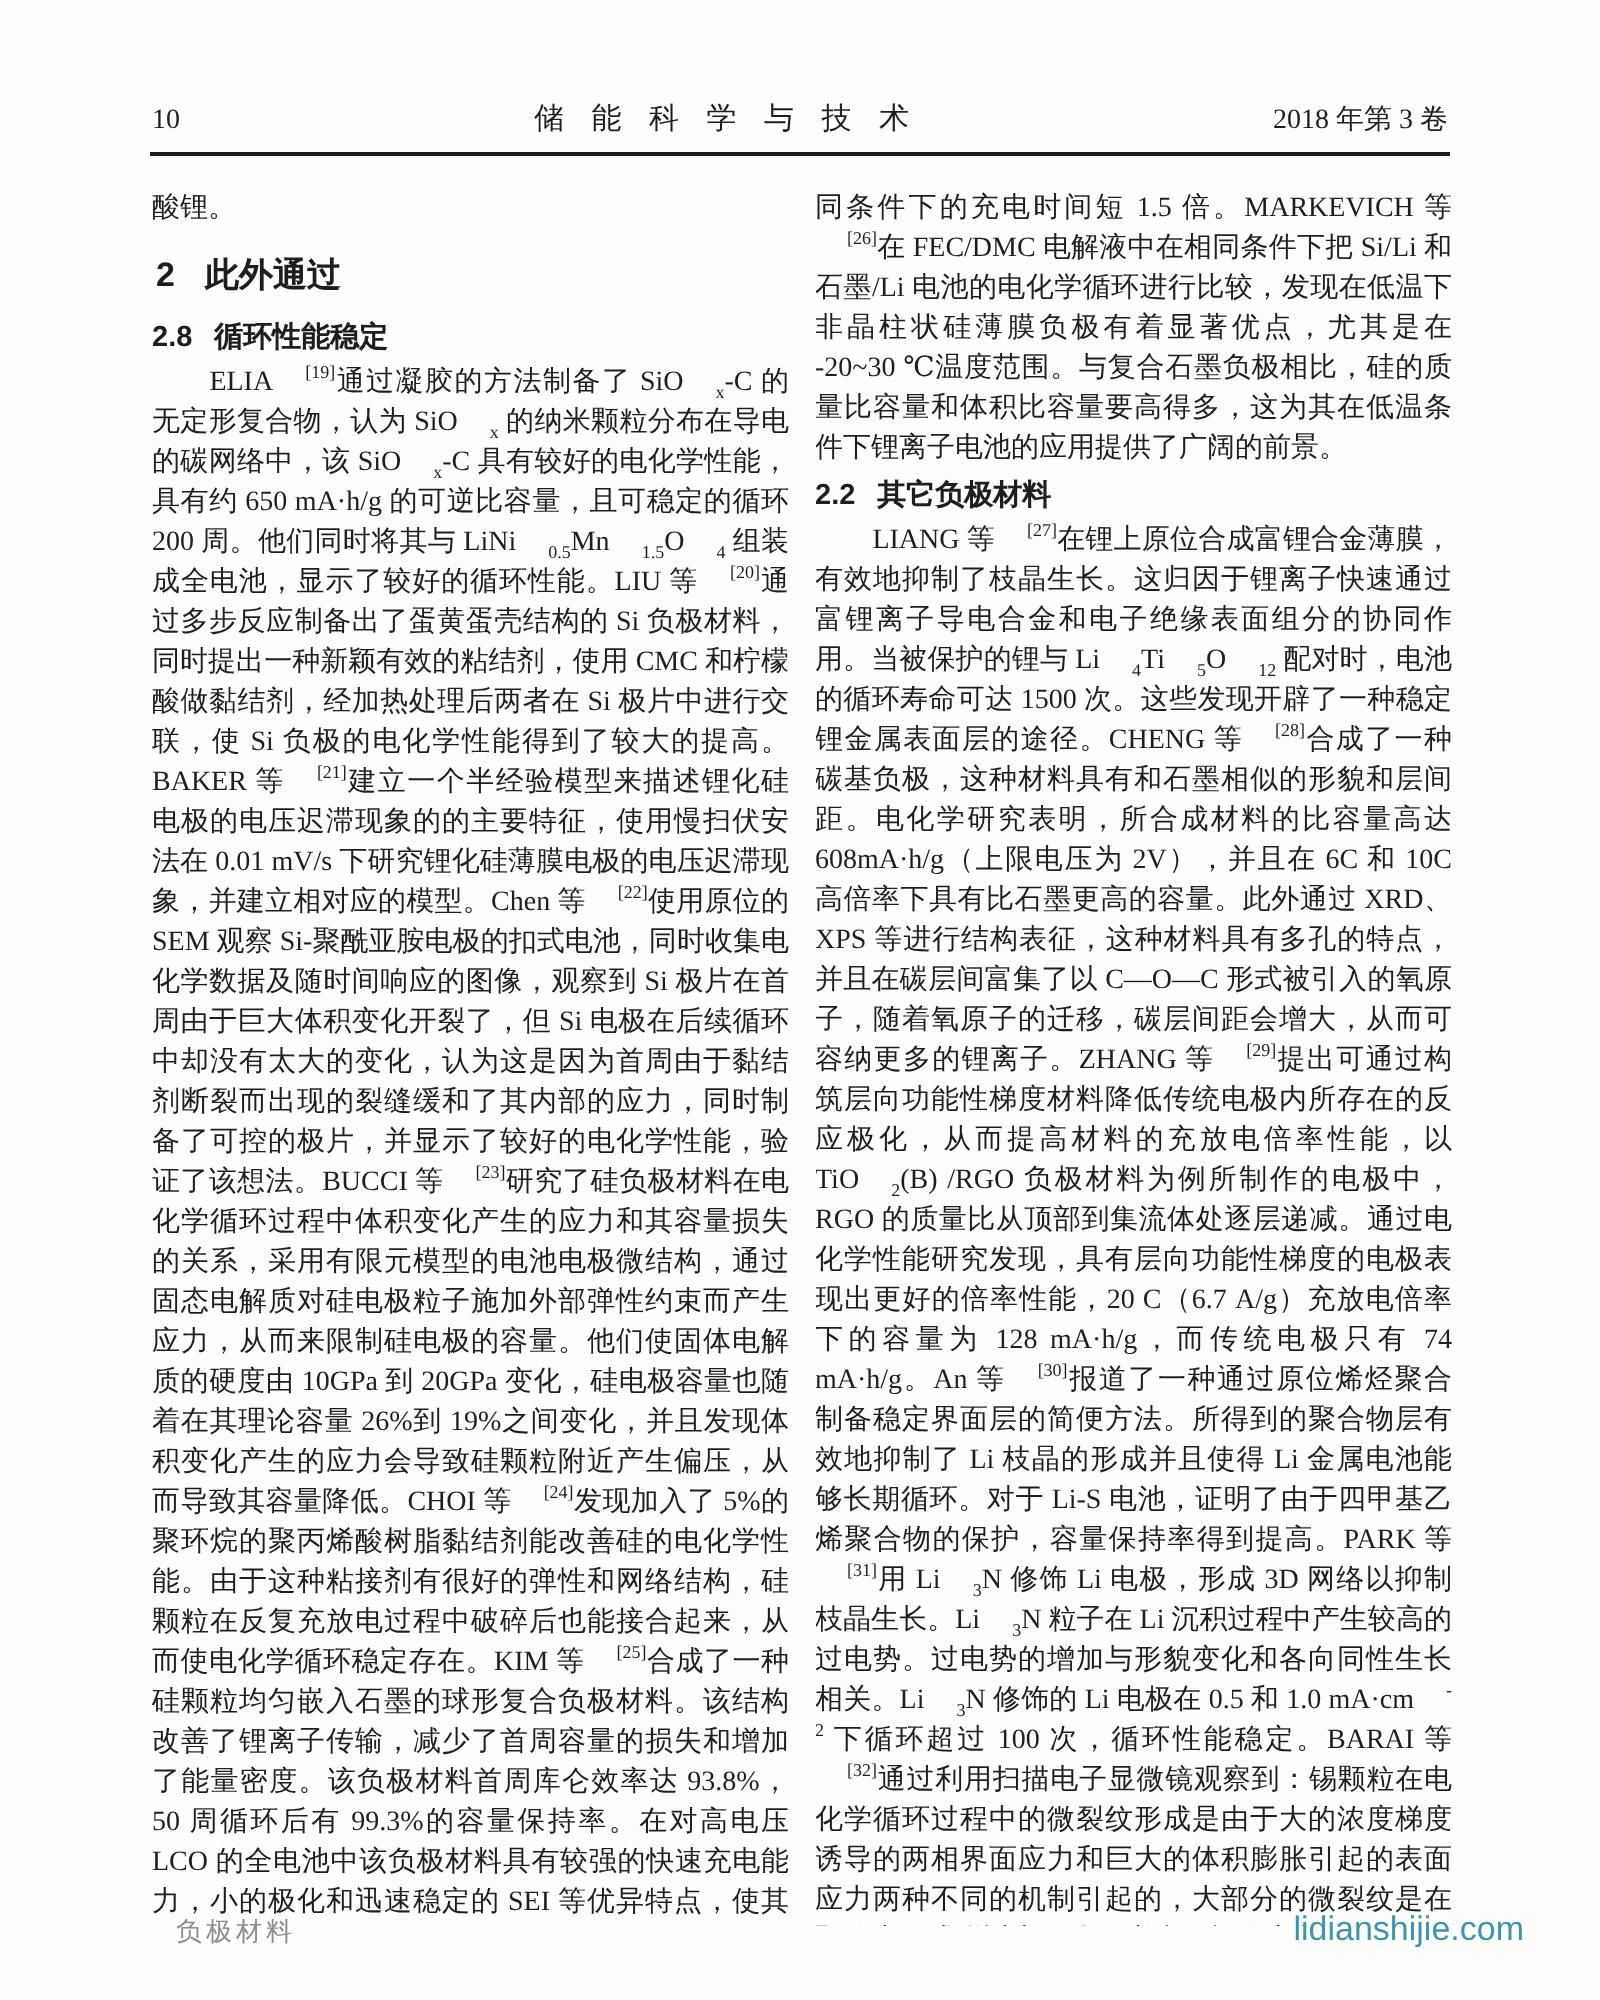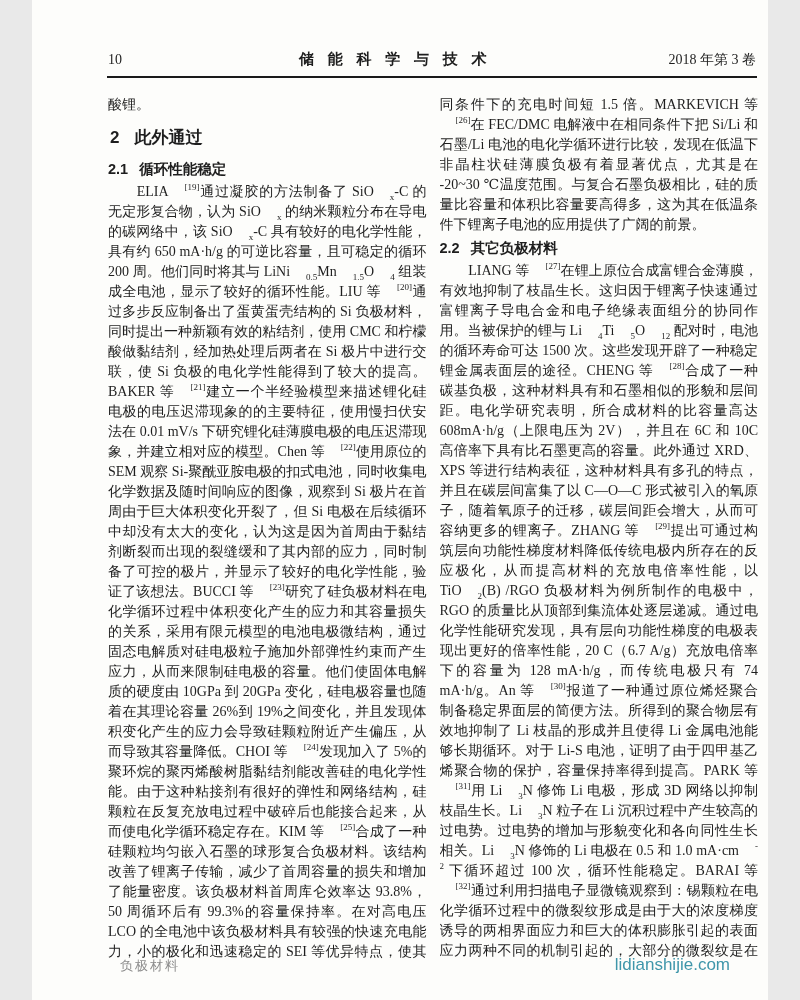--- a/index.html
+++ b/index.html
@@ -1,27 +1,27 @@
 <!DOCTYPE html>
 <html style="--wm-teal: #3f96aa; --wm-gray: #8d8d8d;"><head>
 <meta charset="utf-8">
 <style>
   * { margin:0; padding:0; box-sizing:border-box; }
   html,body { background:#e9e9e9; }
   .page {
-    position:relative; width:736px; height:1000px; margin:0 auto;
+    position:relative; width:800px; height:1000px; margin:0 auto;
     background:#fdfdfb; color:#1e1e1e; overflow:hidden;
     font-family:"Liberation Serif","DejaVu Serif",serif;
   }
   .header {
     position:absolute; top:50px; left:76px; width:648px;
     display:flex; justify-content:space-between; align-items:baseline;
     font-size:14px;
   }
-  .jtitle { font-weight:bold; font-size:15px; letter-spacing:5px; }
+  .jtitle { font-weight:normal; font-size:15px; letter-spacing:5px; }
   .rule { position:absolute; top:76px; left:75px; width:650px; border-top:2.5px solid #1a1a1a; }
   .cols { position:absolute; top:95px; left:76px; width:650px; display:flex; gap:13px;justify-content:space-between; }
   .col { width:319px; height:868px; overflow:hidden; }
   .blk { font-size:14px; line-height:20px; text-align:justify; }
   .blk.para { text-indent:2.05em; }
   .blk.h1 {
     font-size:17px; line-height:22px; font-weight:bold; text-align:left;
     margin:12px 0 10px 2px;
     font-family:"Liberation Sans","DejaVu Sans",sans-serif;
   }
@@ -51,21 +51,21 @@
     <span>10</span>
     <span class="jtitle">储 能 科 学 与 技 术</span>
     <span>2018 年第 3 卷</span>
   </div>
   <div class="rule"></div>
 
   <div class="cols">
     <div class="col">
         <div class="blk body"><span>酸锂。</span></div>
         <div class="blk h1"><span class="hnum">2</span><span>此外通过</span></div>
-        <div class="blk h2"><span class="hnum">2.1</span><span>循环性能稳定</span></div>
+        <div class="blk h2"><span class="hnum">2.8</span><span>循环性能稳定</span></div>
         <div class="blk para"><span>ELIA</span><sup>[19]</sup><span>通过凝胶的方法制备了 SiO</span><sub>x</sub><span>-C 的无定形复合物，认为 SiO</span><sub>x</sub><span> 的纳米颗粒分布在导电的碳网络中，该 SiO</span><sub>x</sub><span>-C 具有较好的电化学性能，具有约 650 mA·h/g 的可逆比容量，且可稳定的循环 200 周。他们同时将其与 LiNi</span><sub>0.5</sub><span>Mn</span><sub>1.5</sub><span>O</span><sub>4</sub><span> 组装成全电池，显示了较好的循环性能。LIU 等</span><sup>[20]</sup><span>通过多步反应制备出了蛋黄蛋壳结构的 Si 负极材料，同时提出一种新颖有效的粘结剂，使用 CMC 和柠檬酸做黏结剂，经加热处理后两者在 Si 极片中进行交联，使 Si 负极的电化学性能得到了较大的提高。BAKER 等</span><sup>[21]</sup><span>建立一个半经验模型来描述锂化硅电极的电压迟滞现象的的主要特征，使用慢扫伏安法在 0.01 mV/s 下研究锂化硅薄膜电极的电压迟滞现象，并建立相对应的模型。Chen 等</span><sup>[22]</sup><span>使用原位的 SEM 观察 Si-聚酰亚胺电极的扣式电池，同时收集电化学数据及随时间响应的图像，观察到 Si 极片在首周由于巨大体积变化开裂了，但 Si 电极在后续循环中却没有太大的变化，认为这是因为首周由于黏结剂断裂而出现的裂缝缓和了其内部的应力，同时制备了可控的极片，并显示了较好的电化学性能，验证了该想法。BUCCI 等</span><sup>[23]</sup><span>研究了硅负极材料在电化学循环过程中体积变化产生的应力和其容量损失的关系，采用有限元模型的电池电极微结构，通过固态电解质对硅电极粒子施加外部弹性约束而产生应力，从而来限制硅电极的容量。他们使固体电解质的硬度由 10GPa 到 20GPa 变化，硅电极容量也随着在其理论容量 26%到 19%之间变化，并且发现体积变化产生的应力会导致硅颗粒附近产生偏压，从而导致其容量降低。CHOI 等</span><sup>[24]</sup><span>发现加入了 5%的聚环烷的聚丙烯酸树脂黏结剂能改善硅的电化学性能。由于这种粘接剂有很好的弹性和网络结构，硅颗粒在反复充放电过程中破碎后也能接合起来，从而使电化学循环稳定存在。KIM 等</span><sup>[25]</sup><span>合成了一种硅颗粒均匀嵌入石墨的球形复合负极材料。该结构改善了锂离子传输，减少了首周容量的损失和增加了能量密度。该负极材料首周库仑效率达 93.8%，50 周循环后有 99.3%的容量保持率。在对高电压 LCO 的全电池中该负极材料具有较强的快速充电能力，小的极化和迅速稳定的 SEI 等优异特点，使其比传统石墨在相</span></div>
       </div>
     <div class="col">
         <div class="blk body"><span>同条件下的充电时间短 1.5 倍。MARKEVICH 等</span><sup>[26]</sup><span>在 FEC/DMC 电解液中在相同条件下把 Si/Li 和石墨/Li 电池的电化学循环进行比较，发现在低温下非晶柱状硅薄膜负极有着显著优点，尤其是在 -20~30 ℃温度范围。与复合石墨负极相比，硅的质量比容量和体积比容量要高得多，这为其在低温条件下锂离子电池的应用提供了广阔的前景。</span></div>
         <div class="blk h2"><span class="hnum">2.2</span><span>其它负极材料</span></div>
         <div class="blk para"><span>LIANG 等</span><sup>[27]</sup><span>在锂上原位合成富锂合金薄膜，有效地抑制了枝晶生长。这归因于锂离子快速通过富锂离子导电合金和电子绝缘表面组分的协同作用。当被保护的锂与 Li</span><sub>4</sub><span>Ti</span><sub>5</sub><span>O</span><sub>12</sub><span> 配对时，电池的循环寿命可达 1500 次。这些发现开辟了一种稳定锂金属表面层的途径。CHENG 等</span><sup>[28]</sup><span>合成了一种碳基负极，这种材料具有和石墨相似的形貌和层间距。电化学研究表明，所合成材料的比容量高达 608mA·h/g（上限电压为 2V），并且在 6C 和 10C 高倍率下具有比石墨更高的容量。此外通过 XRD、XPS 等进行结构表征，这种材料具有多孔的特点，并且在碳层间富集了以 C—O—C 形式被引入的氧原子，随着氧原子的迁移，碳层间距会增大，从而可容纳更多的锂离子。ZHANG 等</span><sup>[29]</sup><span>提出可通过构筑层向功能性梯度材料降低传统电极内所存在的反应极化，从而提高材料的充放电倍率性能，以 TiO</span><sub>2</sub><span>(B) /RGO 负极材料为例所制作的电极中，RGO 的质量比从顶部到集流体处逐层递减。通过电化学性能研究发现，具有层向功能性梯度的电极表现出更好的倍率性能，20 C（6.7 A/g）充放电倍率下的容量为 128 mA·h/g，而传统电极只有 74 mA·h/g。An 等</span><sup>[30]</sup><span>报道了一种通过原位烯烃聚合制备稳定界面层的简便方法。所得到的聚合物层有效地抑制了 Li 枝晶的形成并且使得 Li 金属电池能够长期循环。对于 Li-S 电池，证明了由于四甲基乙烯聚合物的保护，容量保持率得到提高。PARK 等</span><sup>[31]</sup><span>用 Li</span><sub>3</sub><span>N 修饰 Li 电极，形成 3D 网络以抑制枝晶生长。Li</span><sub>3</sub><span>N 粒子在 Li 沉积过程中产生较高的过电势。过电势的增加与形貌变化和各向同性生长相关。Li</span><sub>3</sub><span>N 修饰的 Li 电极在 0.5 和 1.0 mA·cm</span><sup>-2</sup><span> 下循环超过 100 次，循环性能稳定。BARAI 等</span><sup>[32]</sup><span>通过利用扫描电子显微镜观察到：锡颗粒在电化学循环过程中的微裂纹形成是由于大的浓度梯度诱导的两相界面应力和巨大的体积膨胀引起的表面应力两种不同的机制引起的，大部分的微裂纹是在颗粒表面或附近由于体积膨胀引起的张力引</span></div>
       </div>
   </div>
 
   <div class="footer-left">负极材料</div>

